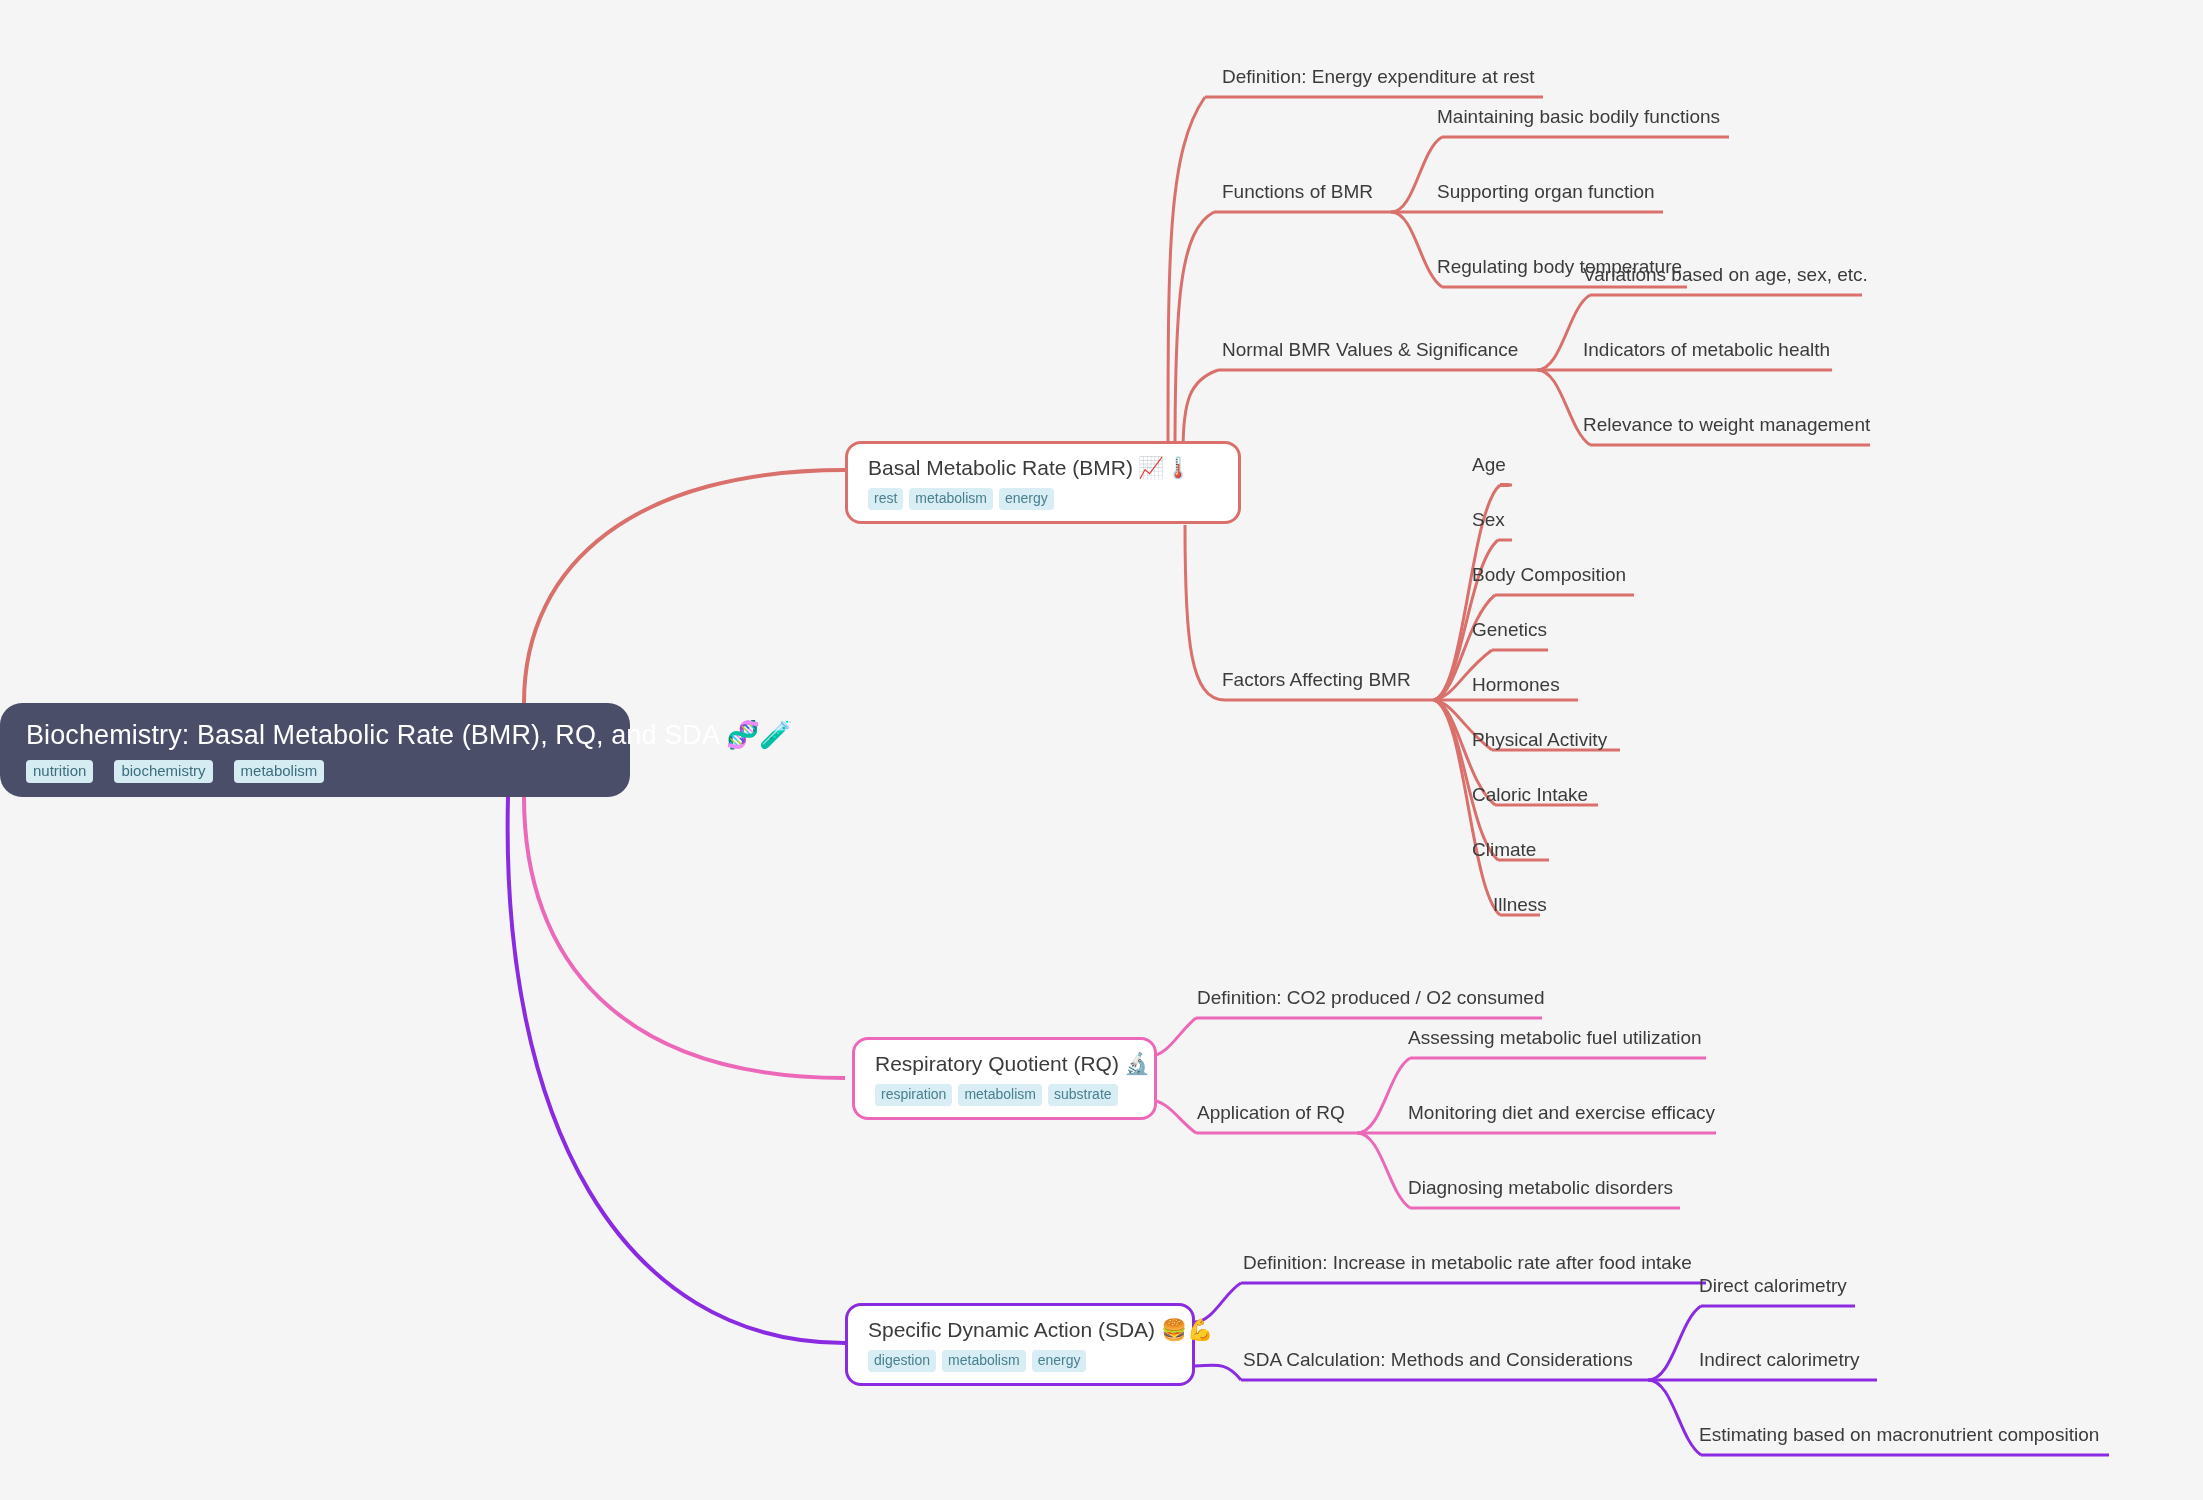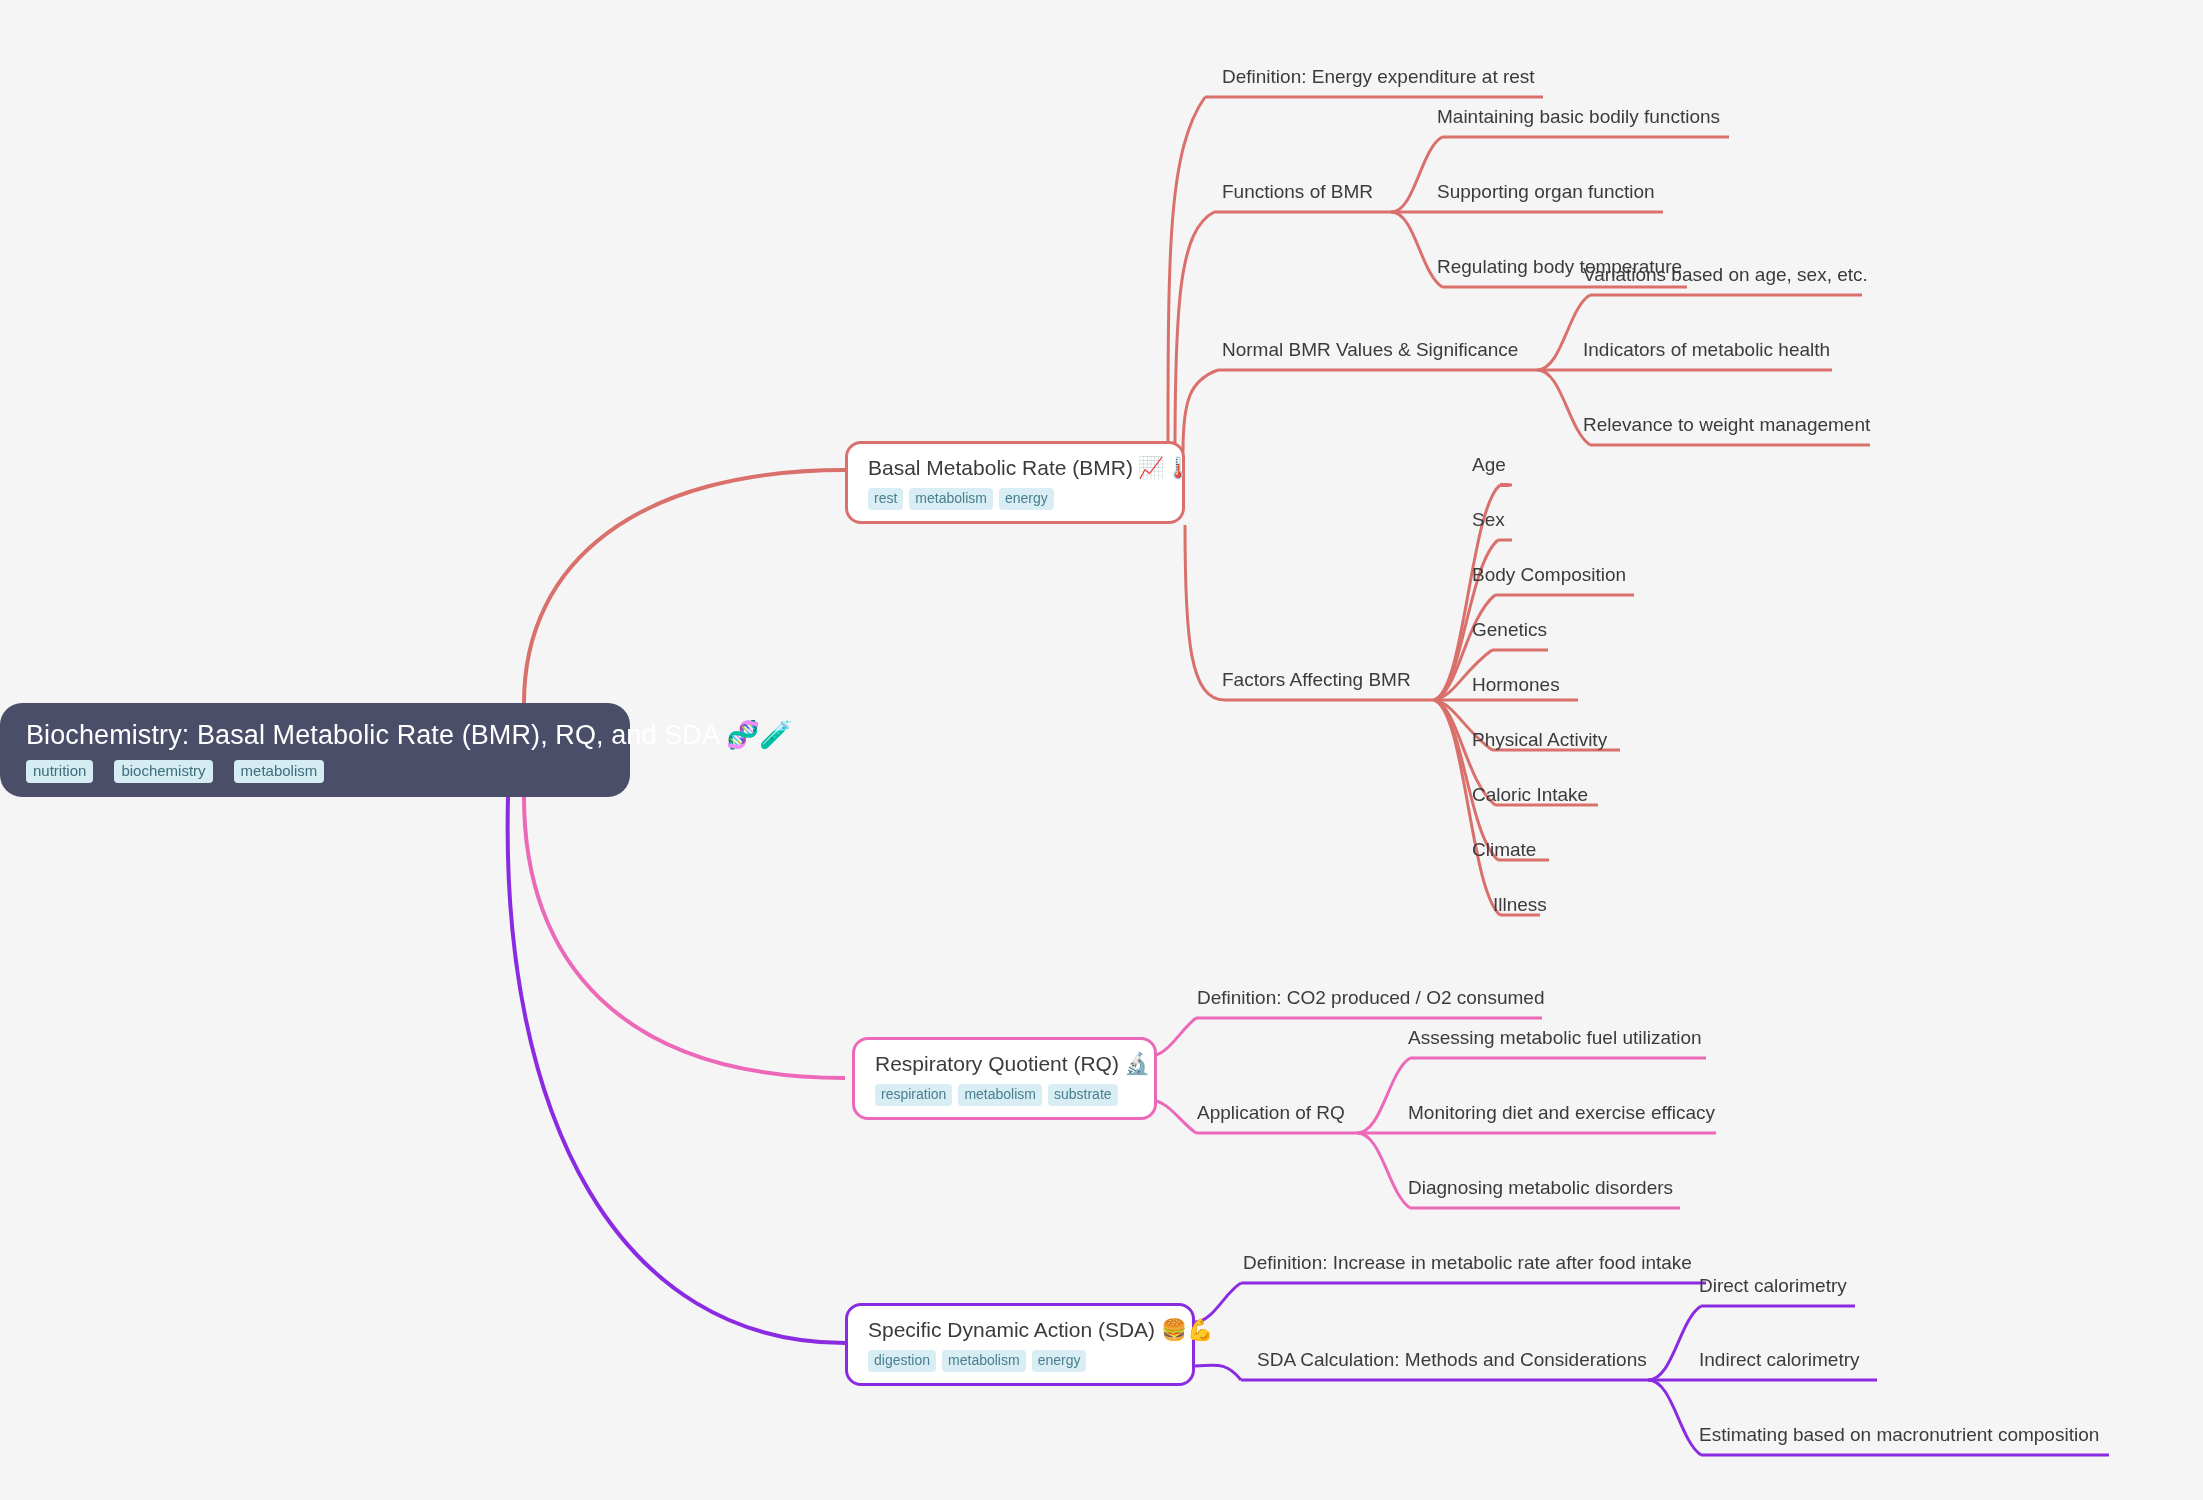--- a/index.html
+++ b/index.html
@@ -206,21 +206,21 @@
 
   <div class="root-node">
     <div class="root-title">Biochemistry: Basal Metabolic Rate (BMR), RQ, and SDA 🧬🧪</div>
     <div class="root-tags">
       <span class="tag">nutrition</span>
       <span class="tag">biochemistry</span>
       <span class="tag">metabolism</span>
     </div>
   </div>
 
-  <div class="branch-node" id="node-bmr" style="left:845px; top:441px; width:340px;">
+  <div class="branch-node" id="node-bmr" style="left:845px; top:441px; width:396px;">
     <div class="branch-title">Basal Metabolic Rate (BMR) 📈🌡️</div>
     <div class="branch-tags">
       <span class="tag">rest</span>
       <span class="tag">metabolism</span>
       <span class="tag">energy</span>
     </div>
   </div>
 
   <div class="branch-node" id="node-rq" style="left:845px; top:1037px; width:305px;">
     <div class="branch-title">Respiratory Quotient (RQ) 🔬</div>
@@ -267,19 +267,19 @@
   <div class="leaf sub2" style="left:1472px; top:893px;margin-left:21px;">Illness</div>
 
   <div class="leaf" style="left:1197px; top:986px;">Definition: CO2 produced / O2 consumed</div>
   <div class="leaf" style="left:1197px; top:1101px;">Application of RQ</div>
 
   <div class="leaf sub2" style="left:1408px; top:1026px;">Assessing metabolic fuel utilization</div>
   <div class="leaf sub2" style="left:1408px; top:1101px;">Monitoring diet and exercise efficacy</div>
   <div class="leaf sub2" style="left:1408px; top:1176px;">Diagnosing metabolic disorders</div>
 
   <div class="leaf" style="left:1243px; top:1251px;">Definition: Increase in metabolic rate after food intake</div>
-  <div class="leaf" style="left:1243px; top:1348px;margin-left:14px;">SDA Calculation: Methods and Considerations</div>
+  <div class="leaf" style="left:1243px; top:1348px;">SDA Calculation: Methods and Considerations</div>
 
   <div class="leaf sub2" style="left:1699px; top:1274px;">Direct calorimetry</div>
   <div class="leaf sub2" style="left:1699px; top:1348px;">Indirect calorimetry</div>
   <div class="leaf sub2" style="left:1699px; top:1423px;">Estimating based on macronutrient composition</div>
 
 </div>
 
 </body></html>

